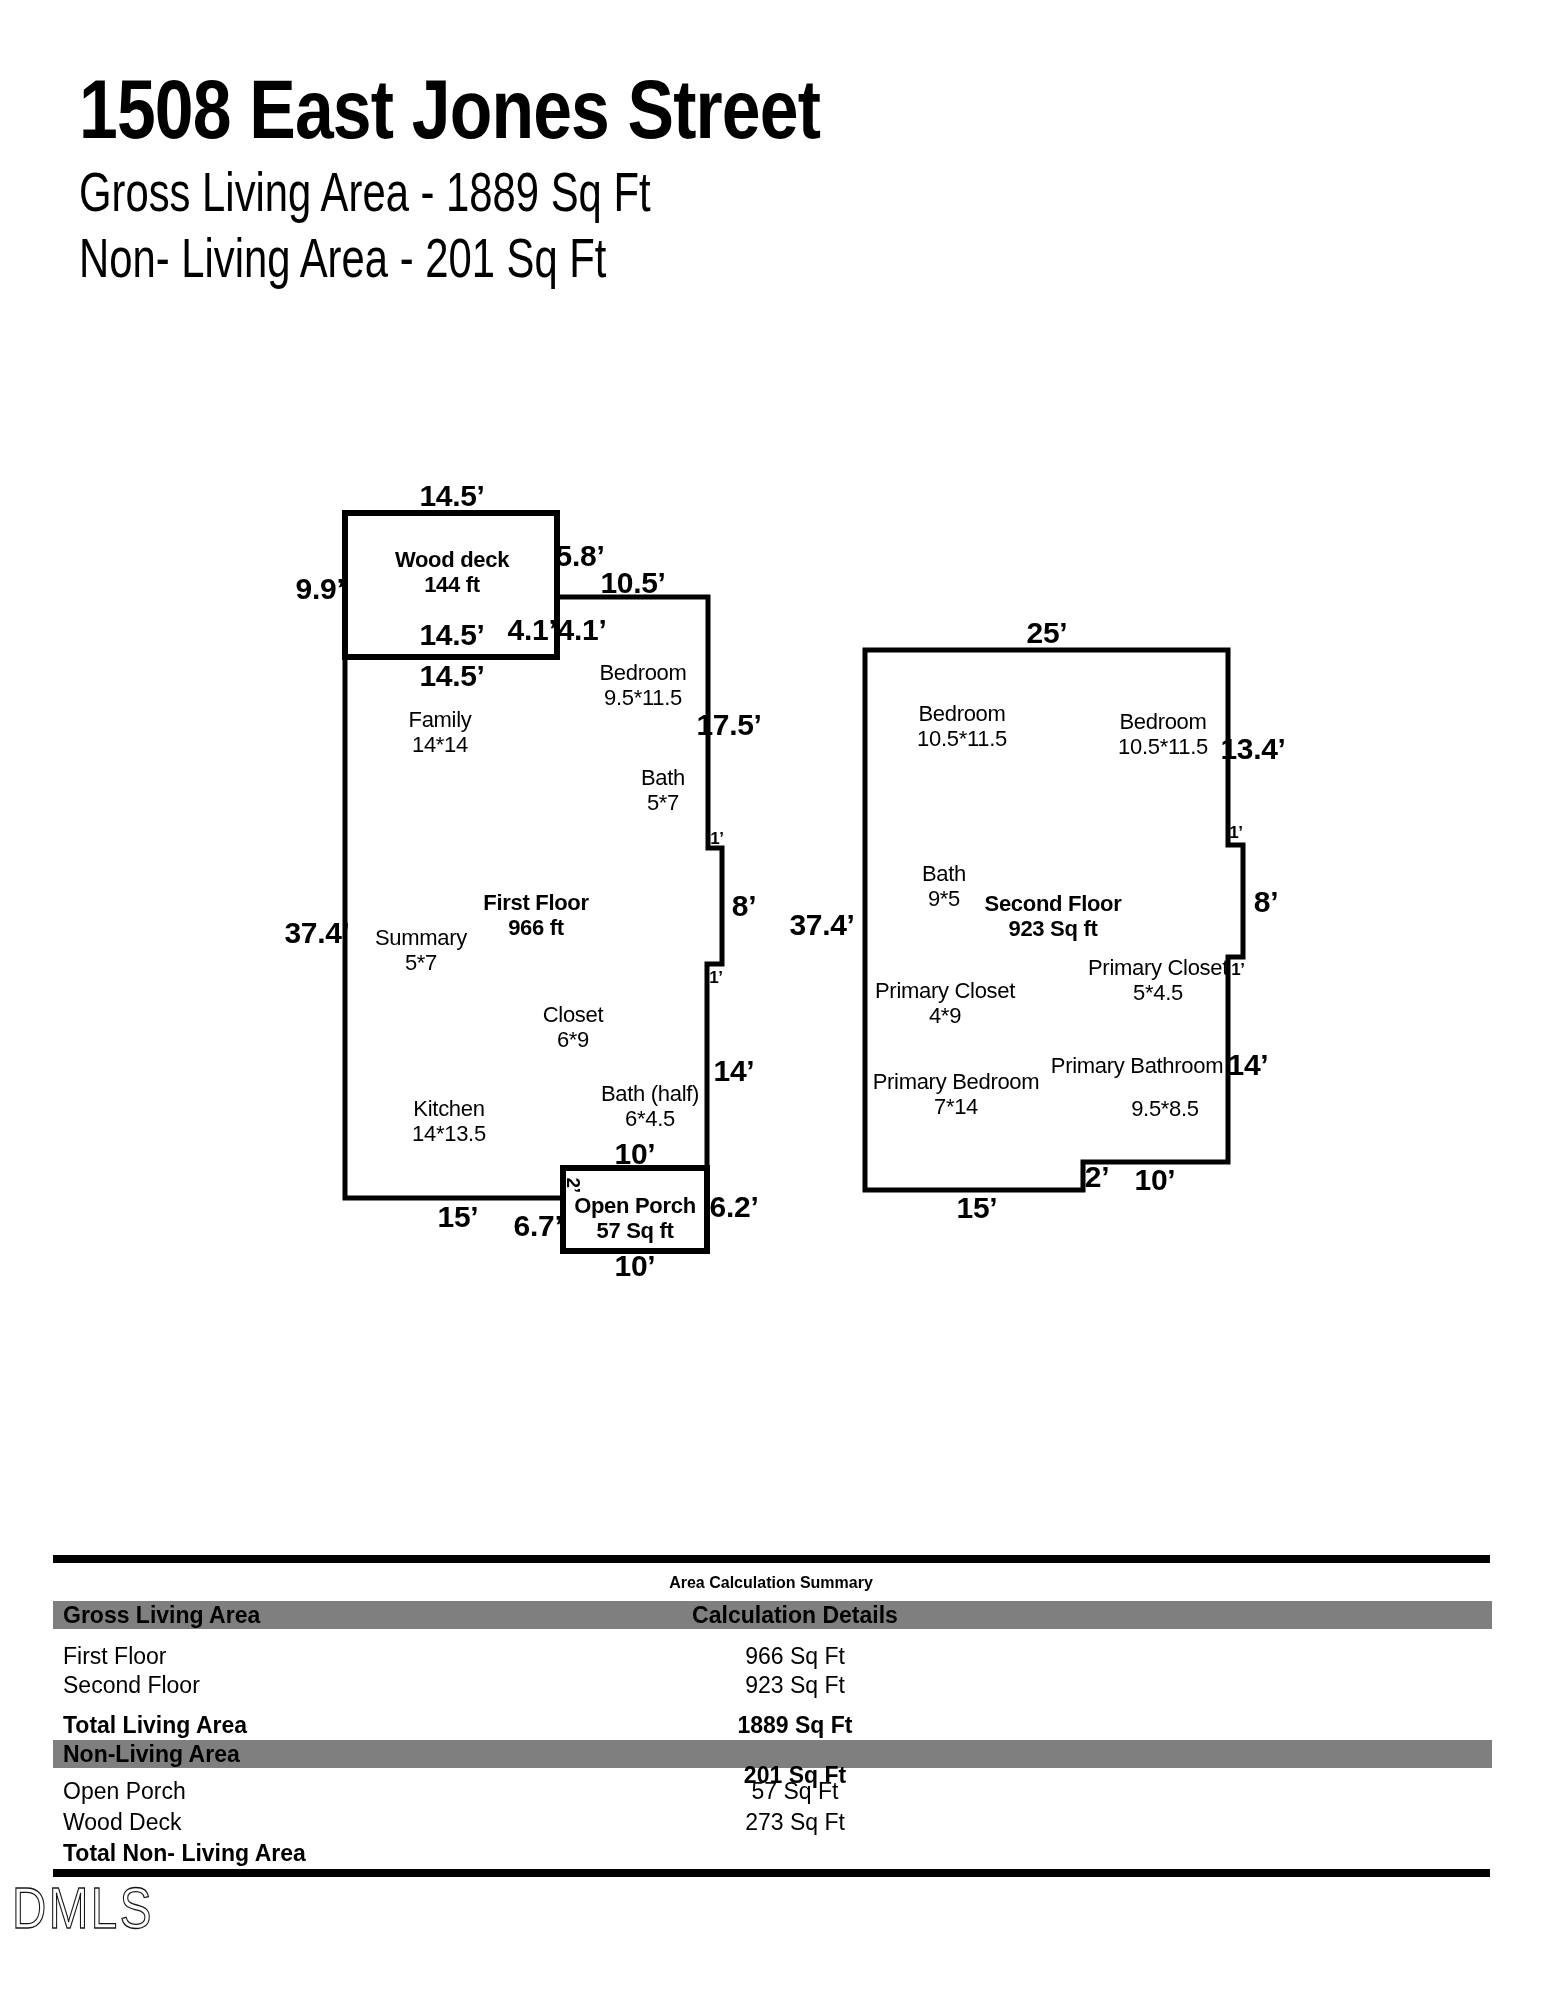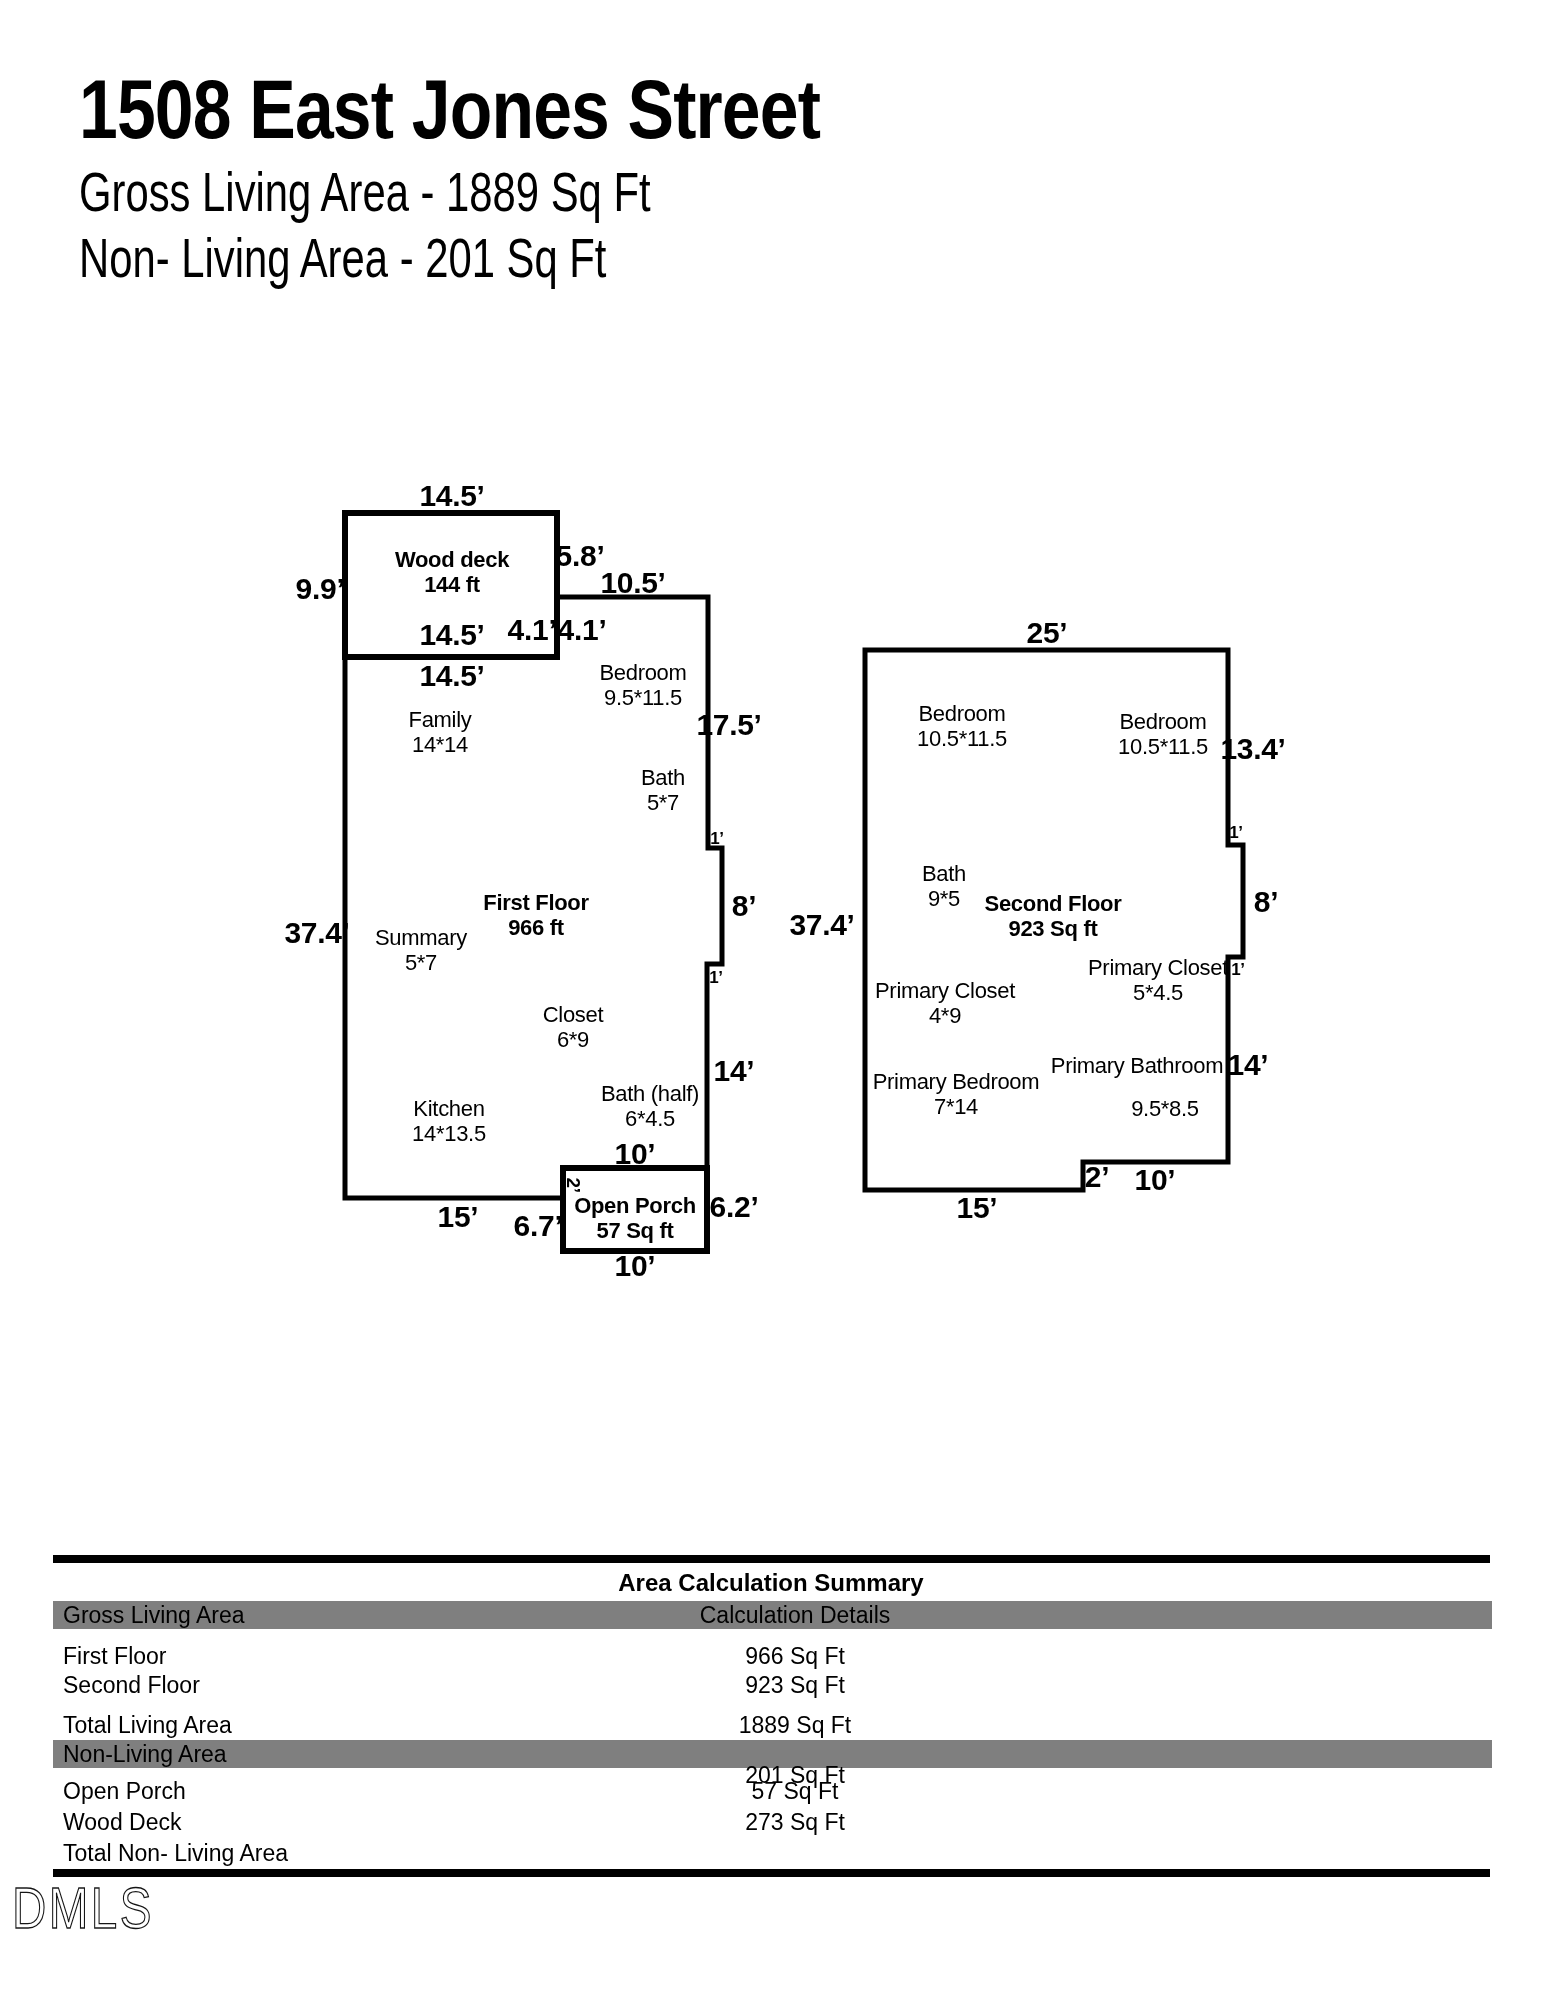--- a/index.html
+++ b/index.html
@@ -17,24 +17,24 @@
   .dim.small{font-size:17px;}
   .dim.rot{transform:translate(-50%,-50%) rotate(90deg);font-size:19px;}
   .room{position:absolute;transform:translate(-50%,-50%);font-size:22px;text-align:center;
         line-height:25px;white-space:nowrap;letter-spacing:-0.3px;}
   .room.bold{font-weight:bold;}
   .ln{display:block;}
   
   .rule{position:absolute;left:53px;width:1437px;height:8px;background:#000;}
   .band{position:absolute;left:53px;width:1439px;height:28px;background:#7f7f7f;}
   .t-title{position:absolute;left:771px;top:1583px;transform:translate(-50%,-50%);
-           font-size:24px;font-weight:bold;white-space:nowrap;}
+           font-size:16px;font-weight:bold;white-space:nowrap;}
   .t-cell-l{position:absolute;left:63px;transform:translateY(-50%);font-size:23px;white-space:nowrap;}
   .t-cell-c{position:absolute;left:795px;transform:translate(-50%,-50%);font-size:23px;white-space:nowrap;}
-  .bold{font-weight:normal;}
+  .bold{font-weight:bold;}
 </style>
 </head>
 <body>
 
 <div class="page">
 
   <div class="h-title">1508 East Jones Street</div>
   <div class="h-sub" style="top:160px">Gross Living Area - 1889 Sq Ft</div>
   <div class="h-sub" style="top:226px">Non- Living Area - 201 Sq Ft</div>
 

